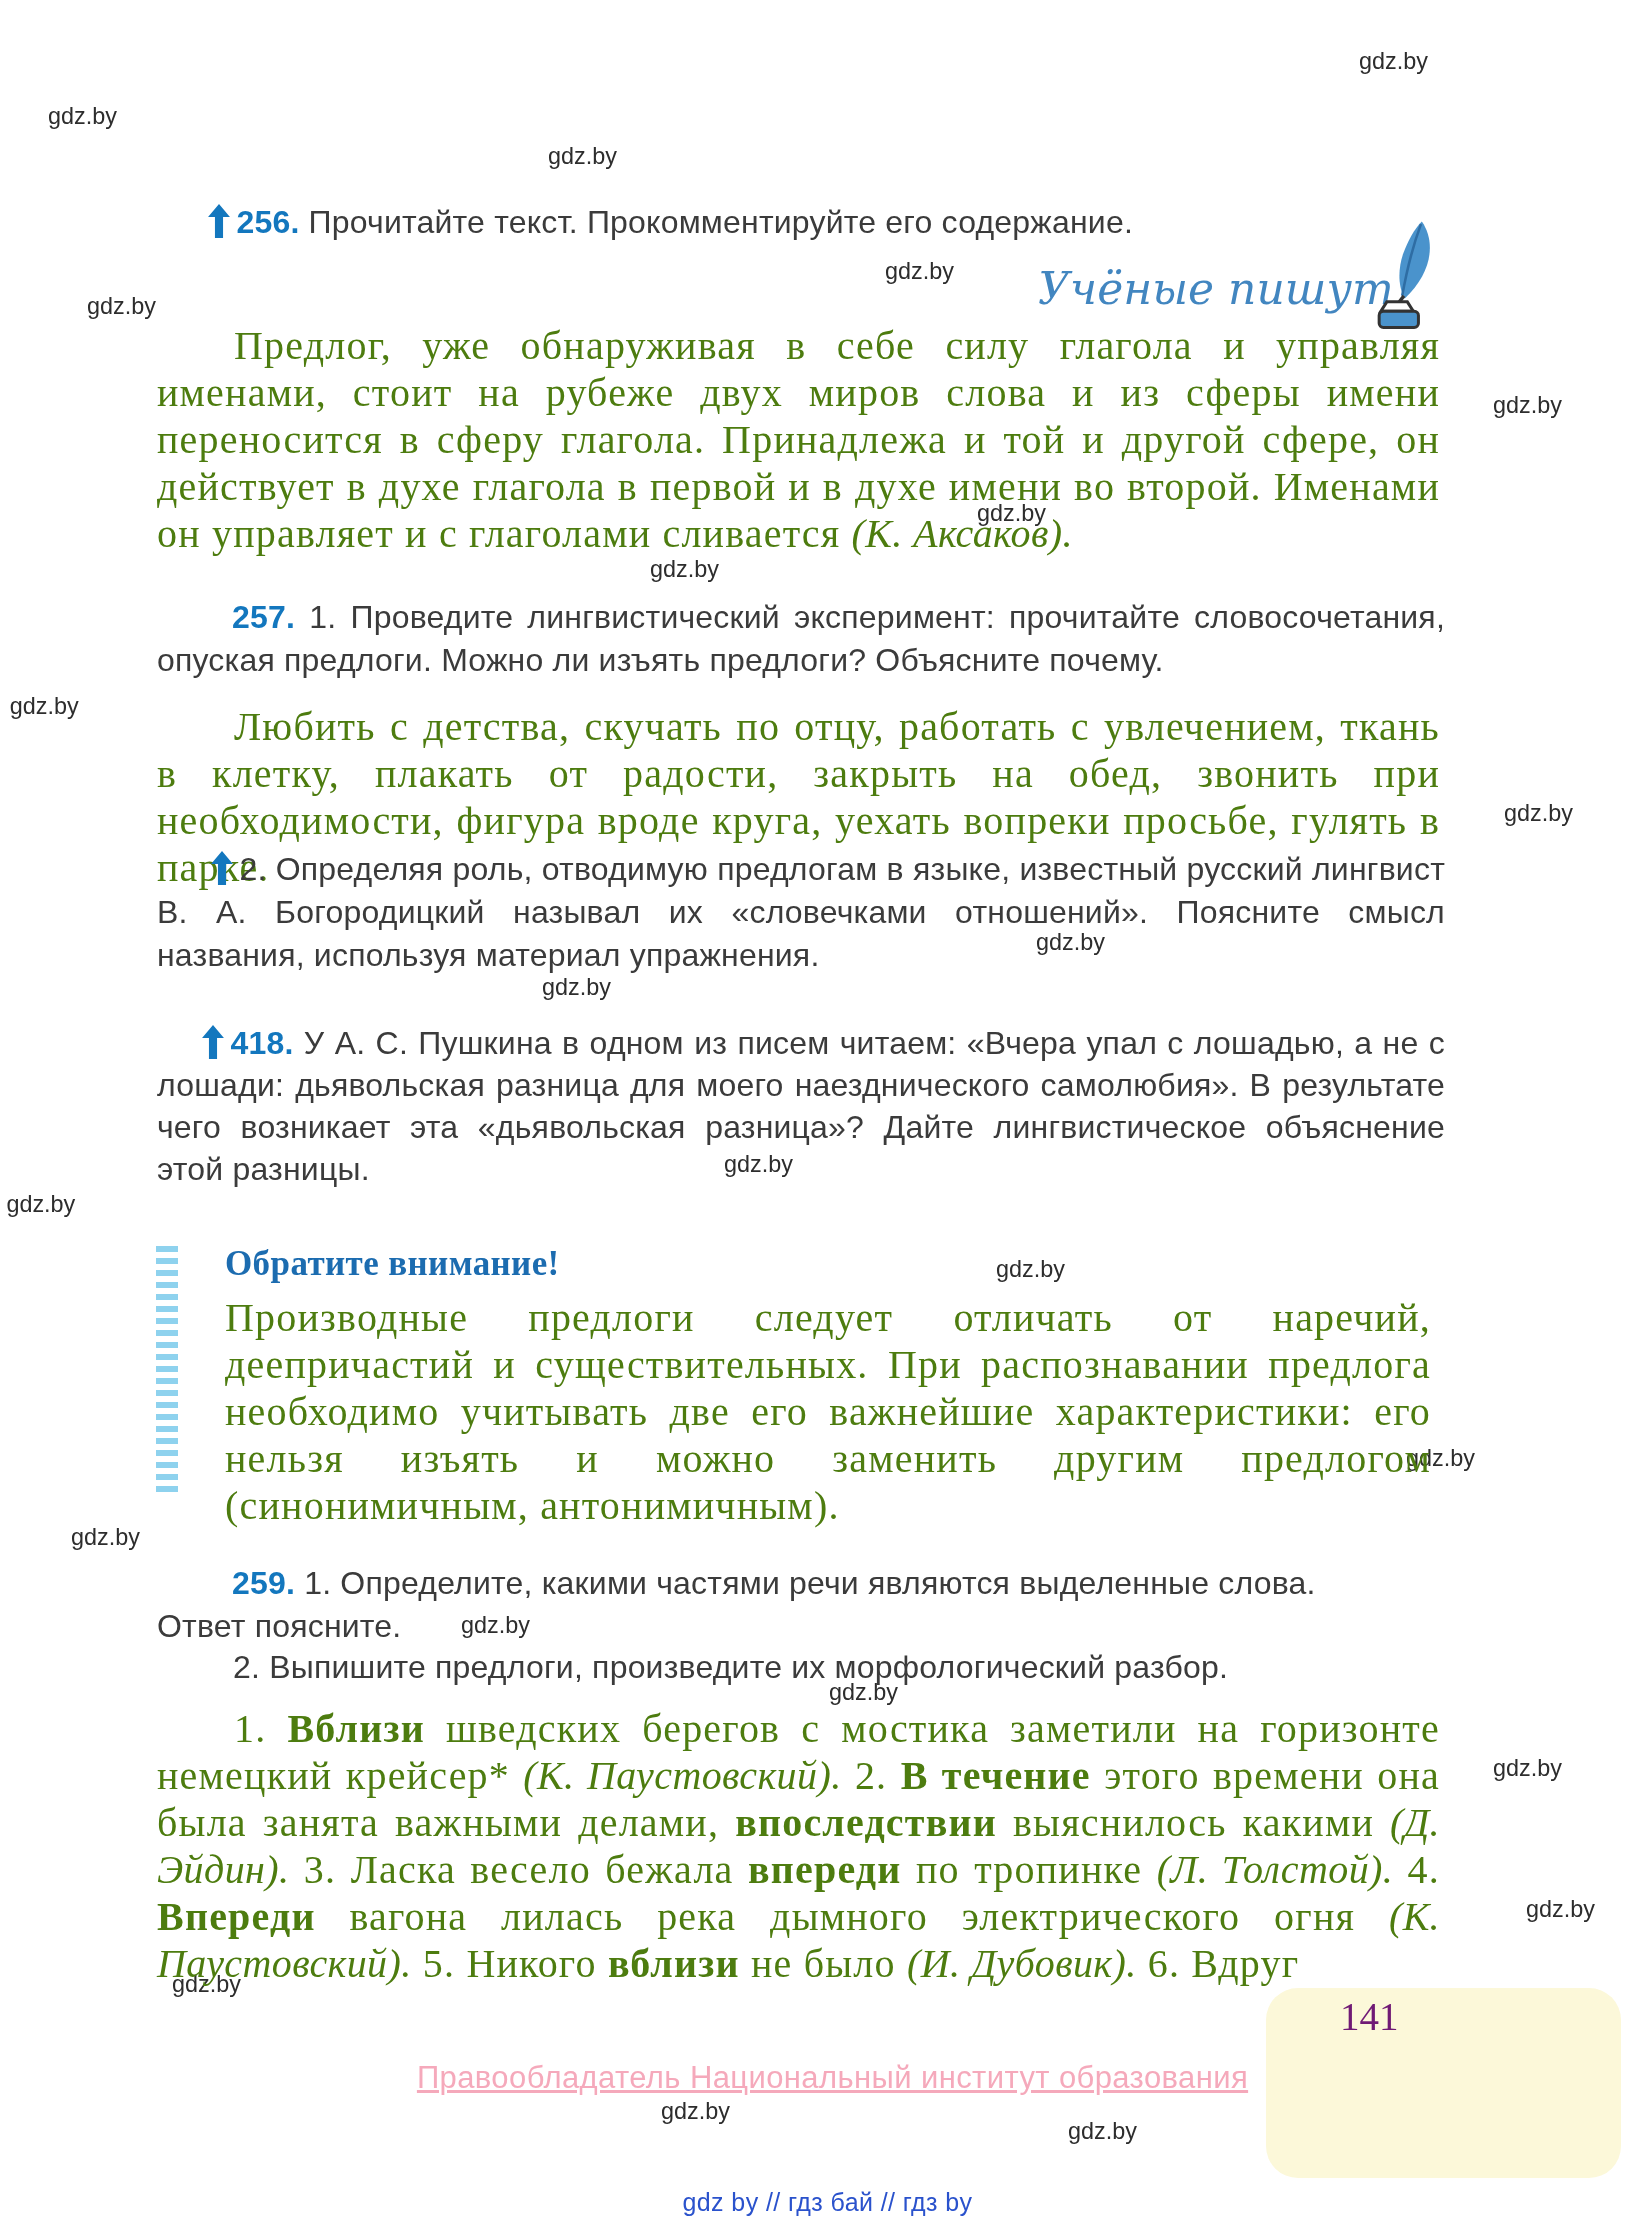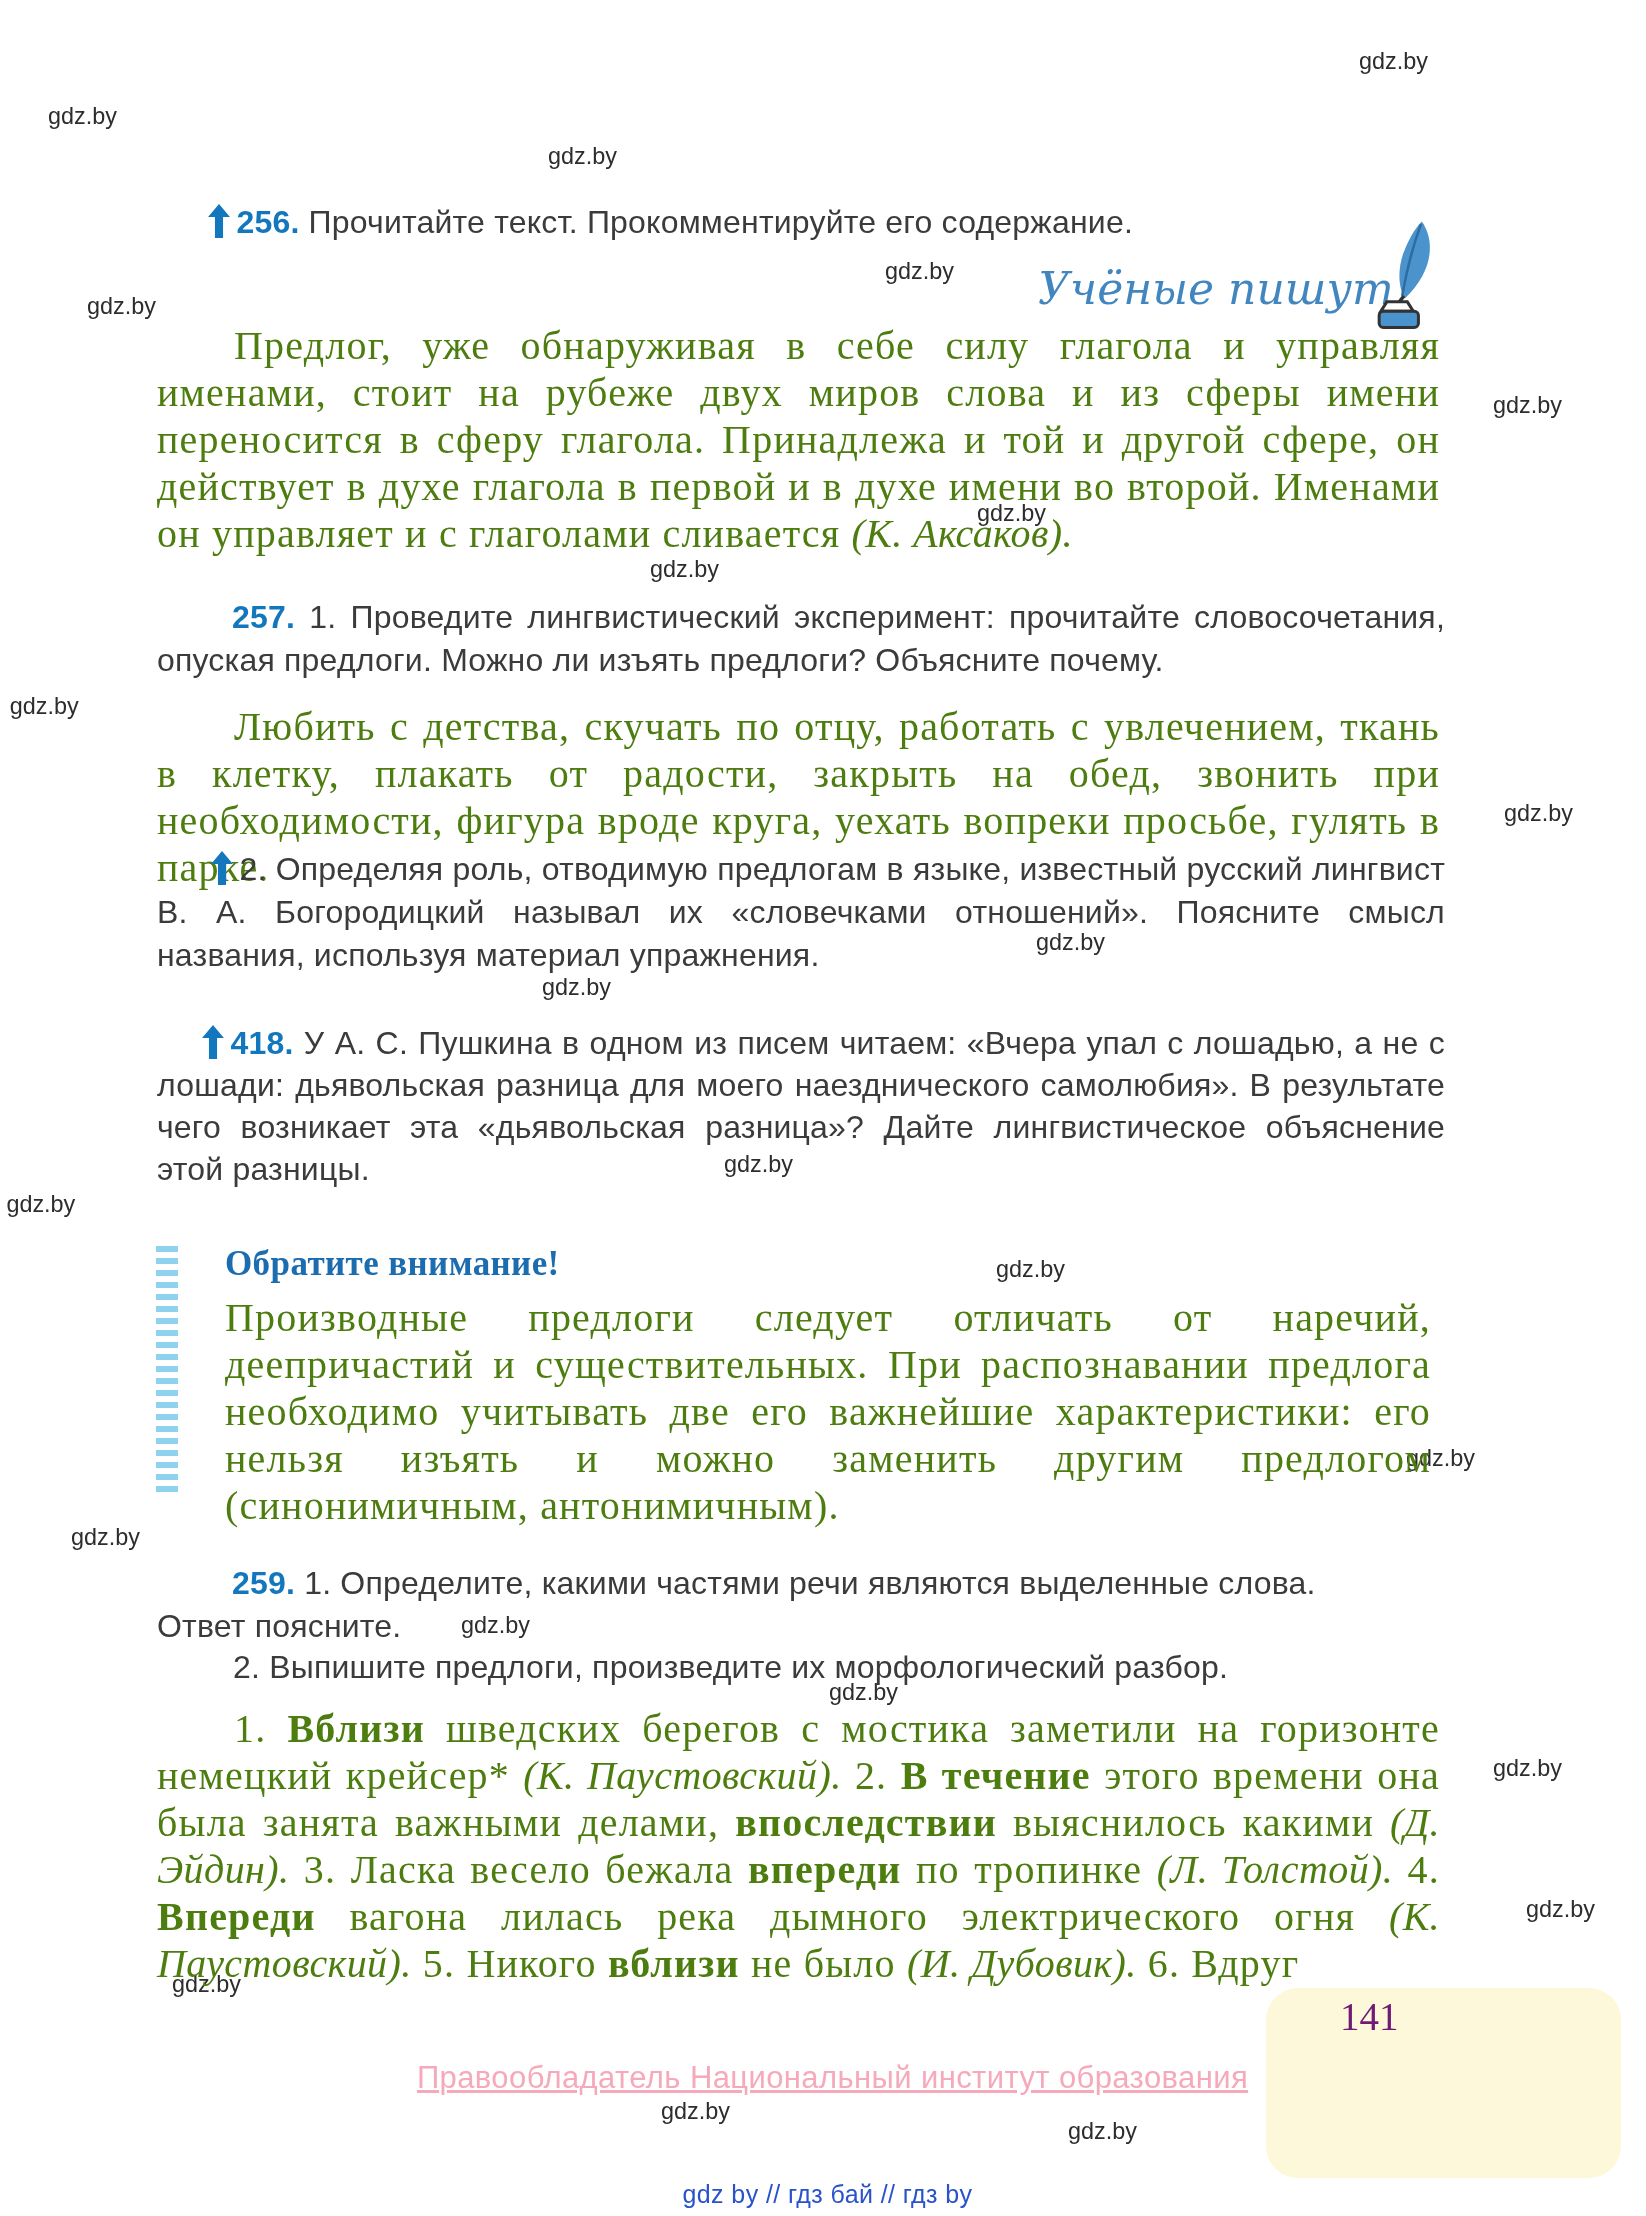--- a/index.html
+++ b/index.html
@@ -16,21 +16,21 @@
   .arrow-ic{display:inline-block;width:22px;height:34px;vertical-align:-4.8px;margin-right:6.4px;}
   .promo{font-size:23.4px;color:#2bd92b;text-align:center;}
   .logo-text{font-family:"DejaVu Serif",serif;font-style:italic;font-size:44px;color:#4286c0;white-space:nowrap;}
   .notice-dashes{position:absolute;left:0;top:1.6px;width:22px;height:251px;
      background:repeating-linear-gradient(to bottom,#8ed2ee 0 5.6px,rgba(0,0,0,0) 5.6px 12px);}
   .notice-title{font-family:"Liberation Serif",serif;font-size:35px;font-weight:bold;color:#1c6cb0;
      letter-spacing:0.4px;margin-bottom:9.7px;}
   .pagebox{position:absolute;left:1266px;top:1988px;width:355px;height:190px;background:#fcf8d9;border-radius:32px;}
   .pagenum{position:absolute;left:74px;top:6.4px;font-family:"Liberation Serif",serif;font-size:39px;color:#701a75;}
   .copyright{font-size:31px;color:#f5a9bb;text-align:center;text-decoration:underline;letter-spacing:0.4px;}
-  .footer-links{font-size:25px;color:#2a52cc;text-align:center;letter-spacing:0.4px;}
+  .footer-links{font-size:25px;color:#2a52cc;text-align:center;letter-spacing:0.4px;margin-top:8px;}
 </style>
 </head>
 <body>
 
 <div id="page">
 
   <div>
       <div class="wm" style="left: 1359px; top: 48px;">gdz.by</div>
       <div class="wm" style="left: 48px; top: 103px;">gdz.by</div>
       <div class="wm" style="left: 548px; top: 143px;">gdz.by</div>

